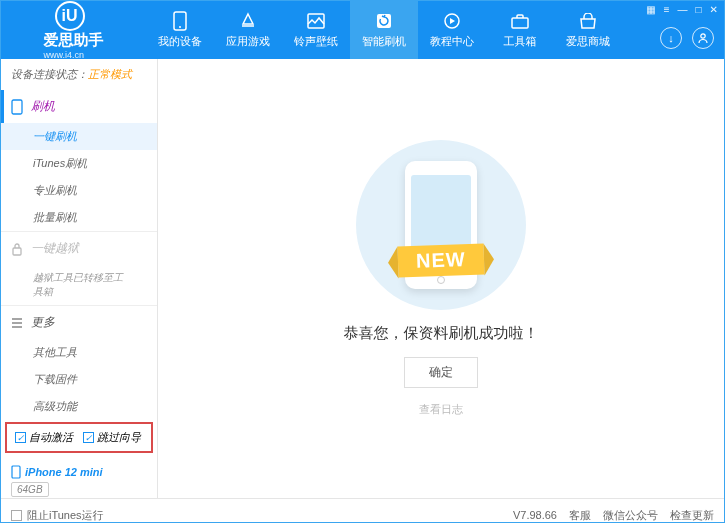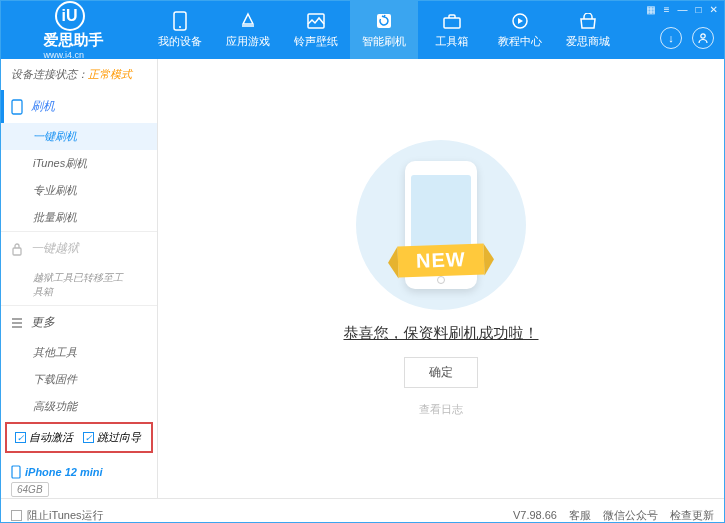--- a/index.html
+++ b/index.html
@@ -17,41 +17,41 @@
 .win-controls { position: absolute; top: 3px; right: 6px; display: flex; gap: 8px; font-size: 10px; }
 .win-btn { cursor: pointer; opacity: 0.9; }
 .header-user { position: absolute; right: 10px; bottom: 10px; display: flex; gap: 10px; }
 .circ-btn { width: 22px; height: 22px; border: 1.5px solid rgba(255,255,255,0.8); border-radius: 50%; display: flex; align-items: center; justify-content: center; font-size: 11px; cursor: pointer; }
 .body-area { display: flex; height: calc(100% - 58px - 24px); }
 .sidebar { width: 157px; border-right: 1px solid #e5e5e5; display: flex; flex-direction: column; overflow: hidden; font-style: italic; }
 .conn-status { padding: 8px 10px; font-size: 11px; color: #666; }
 .conn-value { color: #ff9800; }
 .side-section { border-bottom: 1px solid #eee; }
 .side-head { display: flex; align-items: center; padding: 8px 10px; gap: 8px; color: #555; cursor: pointer; }
-.side-head.active { color: #3b82f6; border-left: 3px solid #1690f2; padding-left: 7px; }
+.side-head.active { color: #a21caf; border-left: 3px solid #1690f2; padding-left: 7px; }
 .side-head.locked { color: #bbb; }
 .side-sub { padding: 6px 26px 6px 32px; color: #666; cursor: pointer; font-size: 11px; }
 .side-sub.active { background: #eaf4fe; color: #1690f2; }
 .side-sub.note { color: #999; font-size: 10px; line-height: 1.4; cursor: default; }
 .checkbox-row { padding: 6px 8px; display: flex; gap: 10px; border: 2px solid #d94a4a; margin: 2px 4px 6px 4px; font-size: 11px; }
 .cb { display: flex; align-items: center; gap: 3px; cursor: pointer; }
 .cb-box { width: 11px; height: 11px; border: 1px solid #1690f2; color: #1690f2; display: flex; align-items: center; justify-content: center; font-size: 9px; }
 .device-block { padding: 6px 10px; font-size: 11px; }
 .dev-name { color: #1690f2; font-weight: bold; display: flex; align-items: center; gap: 4px; }
 .dev-storage { display: inline-block; border: 1px solid #ccc; padding: 1px 5px; border-radius: 2px; color: #888; font-size: 10px; margin-top: 3px; }
 .main { flex: 1; display: flex; flex-direction: column; align-items: center; justify-content: center; gap: 14px; position: relative; }
 .illus { width: 170px; height: 170px; background: #e3f1fa; border-radius: 50%; display: flex; align-items: center; justify-content: center; position: relative; }
 .phone { width: 72px; height: 128px; background: #fff; border-radius: 10px; box-shadow: 0 3px 8px rgba(0,0,0,0.12); position: relative; }
 .phone::before { content: ""; position: absolute; top: 14px; left: 6px; right: 6px; bottom: 16px; background: #d4ebf9; border-radius: 3px; }
 .phone-btn { position: absolute; bottom: 5px; left: 50%; transform: translateX(-50%); width: 8px; height: 8px; border: 1px solid #ccc; border-radius: 50%; }
 .banner { position: absolute; bottom: 34px; background: #ffc93c; color: #fff; font-weight: bold; font-size: 20px; padding: 4px 18px; letter-spacing: 1px; transform: rotate(-2deg); }
 .banner::before, .banner::after { content: ""; position: absolute; top: 0; width: 0; height: 0; border-top: 16px solid transparent; border-bottom: 16px solid transparent; }
 .banner::before { left: -10px; border-right: 10px solid #e6b330; }
 .banner::after { right: -10px; border-left: 10px solid #e6b330; }
-.success-msg { font-size: 15px; color: #333; text-decoration: underline; }
+.success-msg { font-size: 15px; color: #333; }
 .confirm-btn { border: 1px solid #ddd; background: #fff; padding: 6px 24px; font-size: 12px; cursor: pointer; color: #555; }
 .log-link { font-size: 11px; color: #bbb; cursor: pointer; }
 .footer { height: 33px; border-top: 1px solid #e5e5e5; display: flex; align-items: center; padding: 0 10px; font-size: 11px; color: #666; justify-content: space-between; }
 .footer-left { display: flex; align-items: center; gap: 5px; }
 .footer-right { display: flex; align-items: center; gap: 12px; }
 .footer-cb { width: 11px; height: 11px; border: 1px solid #aaa; display: inline-block; }
 svg { display: block; }
 </style>
 </head>
 <body>
@@ -95,35 +95,35 @@
       <span class="nav-icon">
           <svg width="18" height="18" viewBox="0 0 18 18">
             <rect x="2" y="2" width="14" height="14" rx="2" fill="#fff"></rect>
             <path d="M9 5a4 4 0 1 1-3.5 2M9 5l-2-1M9 5l1-2" fill="none" stroke="#1690f2" stroke-width="1.5"></path>
           </svg>
         </span>
       <span>智能刷机</span>
     </div>
     <div class="nav-item">
       <span class="nav-icon">
+          <svg width="18" height="18" viewBox="0 0 18 18">
+            <circle cx="9" cy="9" r="7" fill="none" stroke="#fff" stroke-width="1.5"></circle>
+            <path d="M7 6l5 3-5 3z" fill="#fff"></path>
+          </svg>
+        </span>
+      <span>教程中心</span>
+    </div>
+    <div class="nav-item">
+      <span class="nav-icon">
           <svg width="18" height="16" viewBox="0 0 18 16">
             <rect x="1" y="5" width="16" height="10" rx="1" fill="none" stroke="#fff" stroke-width="1.5"></rect>
             <path d="M6 5V3a1 1 0 011-1h4a1 1 0 011 1v2" fill="none" stroke="#fff" stroke-width="1.5"></path>
           </svg>
         </span>
       <span>工具箱</span>
-    </div>
-    <div class="nav-item">
-      <span class="nav-icon">
-          <svg width="18" height="18" viewBox="0 0 18 18">
-            <circle cx="9" cy="9" r="7" fill="none" stroke="#fff" stroke-width="1.5"></circle>
-            <path d="M7 6l5 3-5 3z" fill="#fff"></path>
-          </svg>
-        </span>
-      <span>教程中心</span>
     </div>
     <div class="nav-item">
       <span class="nav-icon">
           <svg width="18" height="16" viewBox="0 0 18 16">
             <path d="M2 6h14l-1 9H3z M5 6V4a4 4 0 018 0v2" fill="none" stroke="#fff" stroke-width="1.5"></path>
           </svg>
         </span>
       <span>爱思商城</span>
     </div>
   </div>

